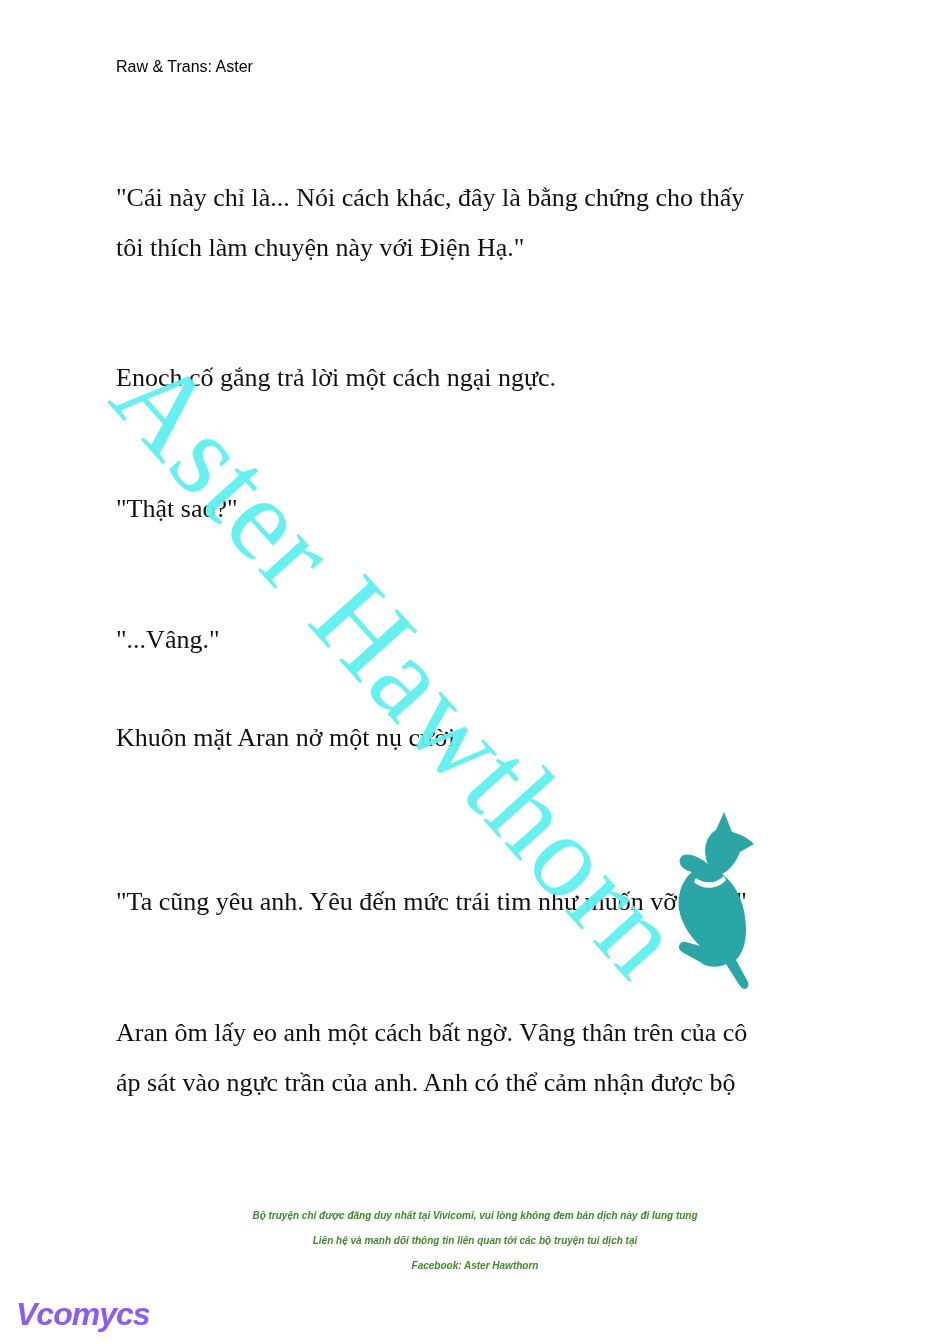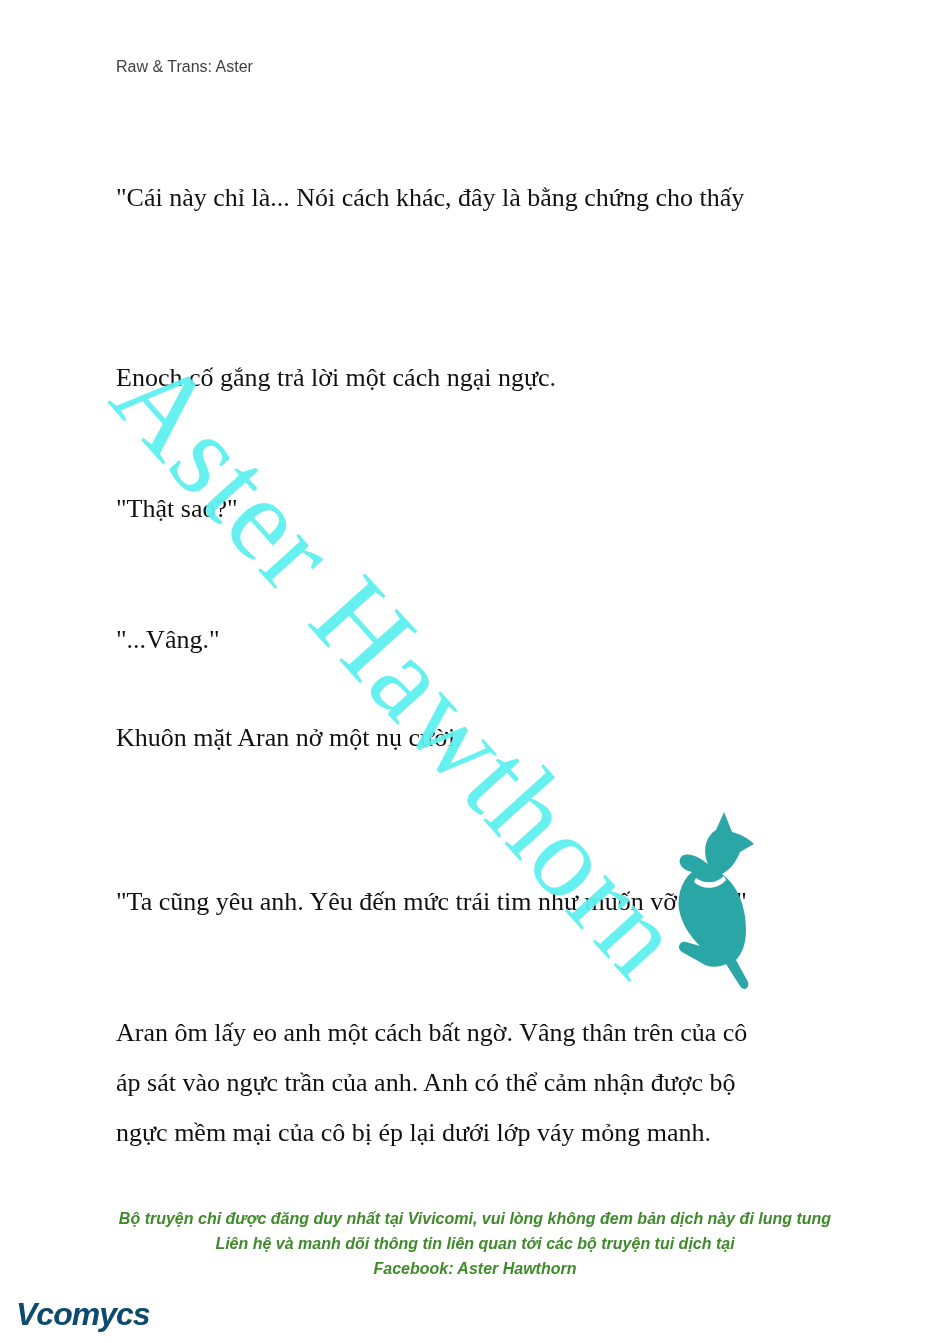--- a/index.html
+++ b/index.html
@@ -3,76 +3,76 @@
   <meta charset="utf-8">
   <style>
     html, body { margin: 0; padding: 0; }
     body {
       width: 950px; height: 1343px; background: #ffffff;
       position: relative; overflow: hidden;
       font-family: "Liberation Serif", serif; color: #111111;
     }
     .header {
       position: absolute; left: 116px; top: 58px;
-      font-family: "Liberation Sans", sans-serif; font-size: 16px; color: #404040;
+      font-family: "Liberation Sans", sans-serif; font-size: 16px; color: #000000;
     }
     .para {
       position: absolute; left: 116px; width: 720px;
       font-size: 26px; line-height: 50px; color: #111;
       white-space: nowrap;
     }
     .watermark {
       position: absolute; left: 140px; top: 580px;
       transform-origin: 0 0;
       font-family: "Liberation Serif", serif; font-size: 118px;
       color: #5ef0f0; letter-spacing: 2px; white-space: nowrap;
       transform: translate(0,0) rotate(48deg);
       pointer-events: none; font-weight: normal; opacity: 0.95;
     }
     .cat {
       position: absolute; left: 672px; top: 812px; width: 120px; height: 180px;
     }
     .footer-line {
       position: absolute; left: 0; width: 950px; text-align: center;
       font-family: "Liberation Sans", sans-serif; font-style: italic; font-weight: bold;
-      font-size: 16px; color: #3f8a2a;
+      font-size: 10px; color: #3f8a2a;
     }
     .logo {
       position: absolute; left: 16px; top: 1296px;
       font-family: "Liberation Sans", sans-serif; font-style: italic; font-weight: bold;
-      font-size: 32px; color: #0c4a6e; letter-spacing: -1px;
+      font-size: 32px; color: #8b5cf6; letter-spacing: -1px;
     }
   </style>
 </head>
 <body>
 
 <div class="header">Raw &amp; Trans: Aster</div>
 
 <div class="para" style="top:173px">
   <div>"Cái này chỉ là... Nói cách khác, đây là bằng chứng cho thấy</div>
+  <div>tôi thích làm chuyện này với Điện Hạ."</div>
 </div>
 <div class="para" style="top:353px">
   <div>Enoch cố gắng trả lời một cách ngại ngực.</div>
 </div>
 <div class="para" style="top:484px">
   <div>"Thật sao?"</div>
 </div>
 <div class="para" style="top:615px">
   <div>"...Vâng."</div>
 </div>
 <div class="para" style="top:713px">
   <div>Khuôn mặt Aran nở một nụ cười.</div>
 </div>
 <div class="para" style="top:877px">
   <div>"Ta cũng yêu anh. Yêu đến mức trái tim như muốn vỡ tung."</div>
 </div>
 <div class="para" style="top:1008px">
   <div>Aran ôm lấy eo anh một cách bất ngờ. Vâng thân trên của cô</div>
   <div>áp sát vào ngực trần của anh. Anh có thể cảm nhận được bộ</div>
-  <div>ngực mềm mại của cô bị ép lại dưới lớp váy mỏng manh.</div>
 </div>
 
 <div class="watermark" style="left:186px; top:330px;">Aster Hawthorn</div>
 
 <svg class="cat" viewBox="0 0 120 180">
   <path fill="#2aa6a6" d="M36 52 C30 38 34 24 44 18 L52 0 L60 20 C68 22 76 26 82 32 L68 40 C64 50 58 58 50 62 C64 72 74 92 74 118 C74 132 70 142 64 148 L76 170 C78 176 72 180 68 174 L54 152 C46 156 36 156 28 150 L10 140 C4 136 8 128 14 130 L28 134 C20 126 12 116 8 102 C4 88 8 70 20 60 C10 58 4 50 10 44 C16 40 26 44 36 52 Z"></path>
   <path fill="#ffffff" d="M24 66 C32 72 44 72 52 64 L54 68 C46 78 30 78 22 70 Z"></path>
 </svg>
 
 <div class="footer-line" style="top:1210px">Bộ truyện chỉ được đăng duy nhất tại Vivicomi, vui lòng không đem bản dịch này đi lung tung</div>

